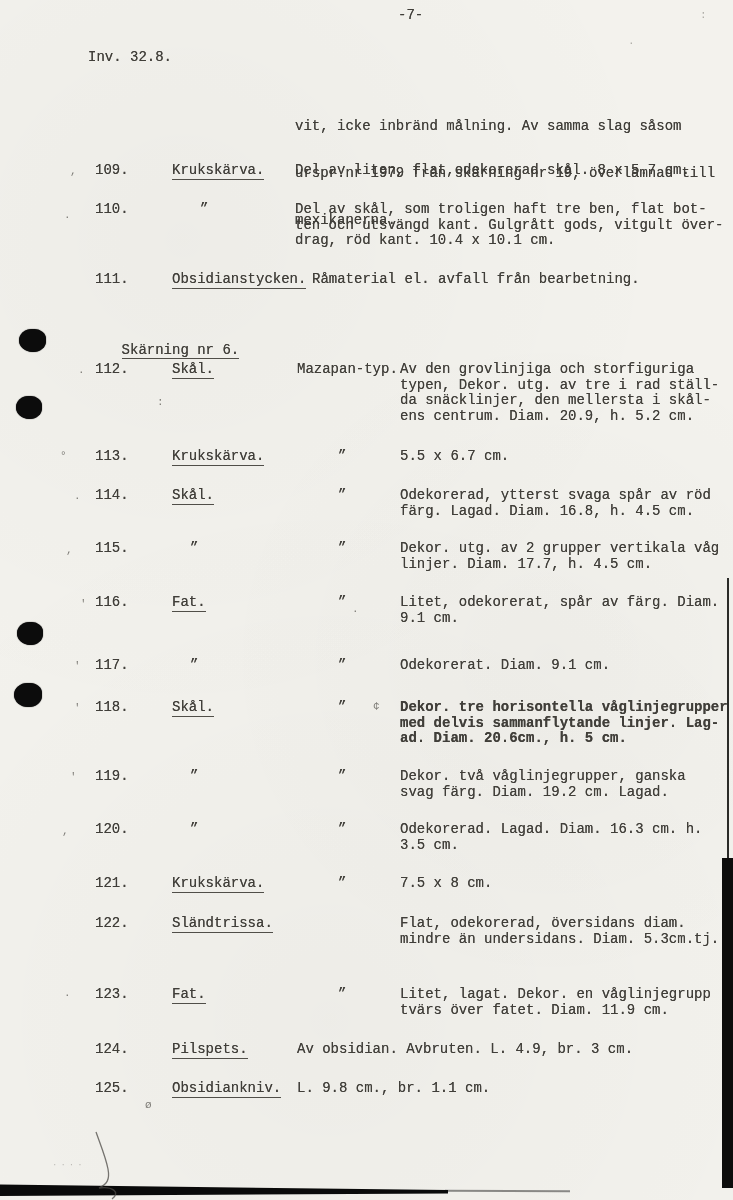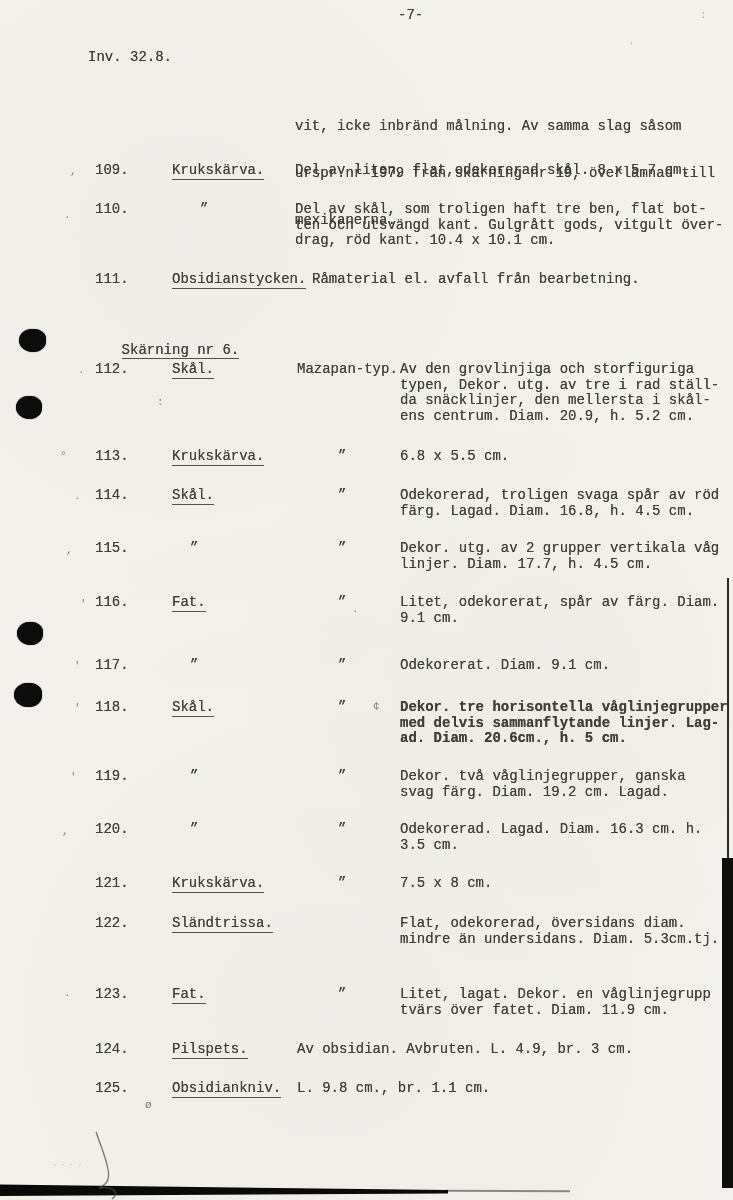--- a/index.html
+++ b/index.html
@@ -105,30 +105,30 @@
       <div>da snäcklinjer, den mellersta i skål-</div>
       <div>ens centrum. Diam. 20.9, h. 5.2 cm.</div>
     </div>
   </div>
 
   <div class="row" style="top:449px;">
     <span class="num">113.</span>
     <span class="name u" style="left:172px;">Krukskärva.</span>
     <span class="type" style="left:338px;">”</span>
     <div class="desc" style="left:400px;">
-      <div>6.8 x 5.5 cm.</div>
+      <div>5.5 x 6.7 cm.</div>
     </div>
   </div>
 
   <div class="row" style="top:488px;">
     <span class="num">114.</span>
     <span class="name u" style="left:172px;">Skål.</span>
     <span class="type" style="left:338px;">”</span>
     <div class="desc" style="left:400px;">
-      <div>Odekorerad, troligen svaga spår av röd</div>
+      <div>Odekorerad, ytterst svaga spår av röd</div>
       <div>färg. Lagad. Diam. 16.8, h. 4.5 cm.</div>
     </div>
   </div>
 
   <div class="row" style="top:541px;">
     <span class="num">115.</span>
     <span class="name" style="left:190px;">”</span>
     <span class="type" style="left:338px;">”</span>
     <div class="desc" style="left:400px;">
       <div>Dekor. utg. av 2 grupper vertikala våg</div>

